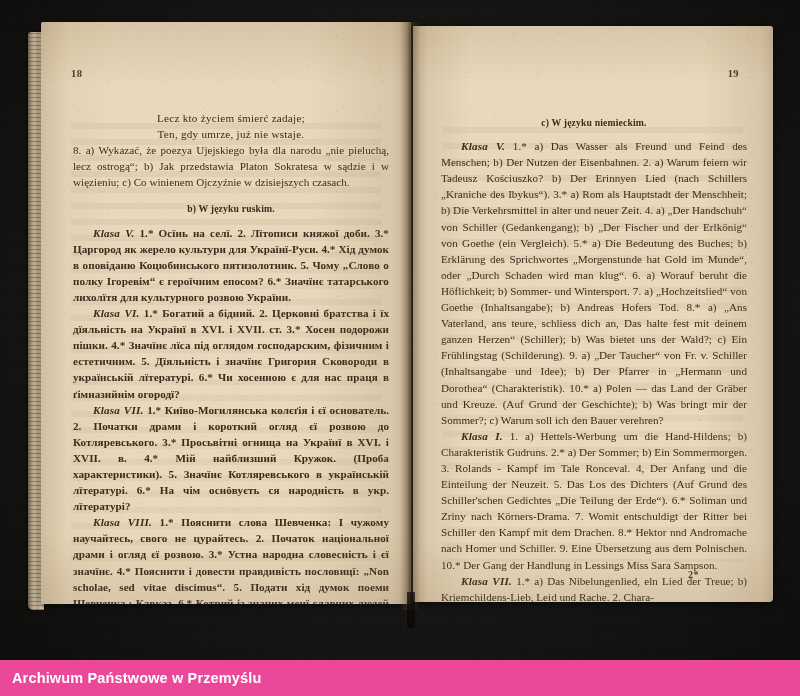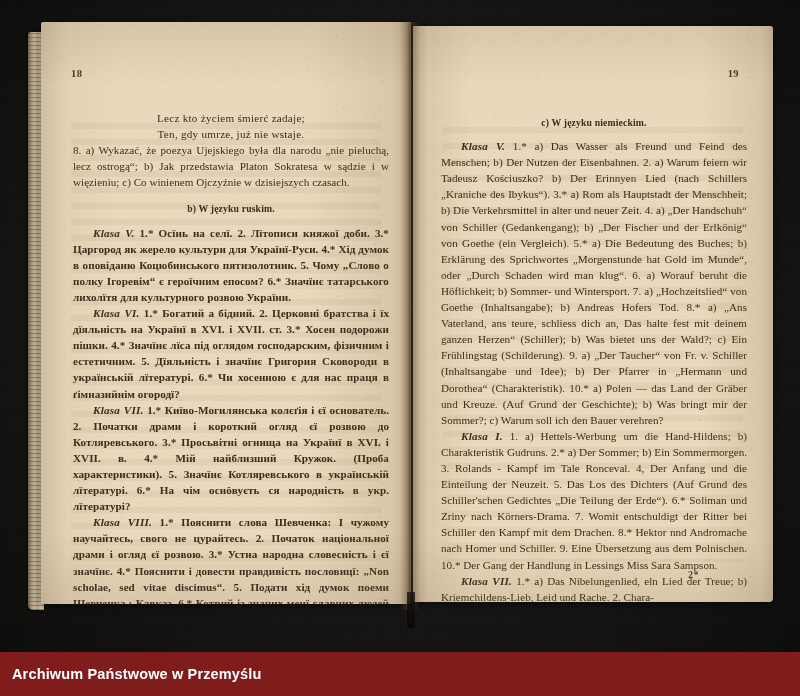--- a/index.html
+++ b/index.html
@@ -222,22 +222,22 @@
         rgba(70,52,30,0.0) 11px, rgba(70,52,30,0.0) 16px);
     filter: blur(0.4px);
   }
 
   
   #footer-bar {
     position: absolute;
     left: 0;
     bottom: 0;
     width: 800px;
-    height: 44px;
-    background: #7f1d1d;
+    height: 36px;
+    background: #ec4899;
     display: flex;
     align-items: center;
   }
   #footer-bar .wm {
     color: #ffffff;
     font-family: "Liberation Sans", sans-serif;
     font-size: 14.5px;
     font-weight: 700;
     letter-spacing: 0.15px;
     padding-left: 12px;

